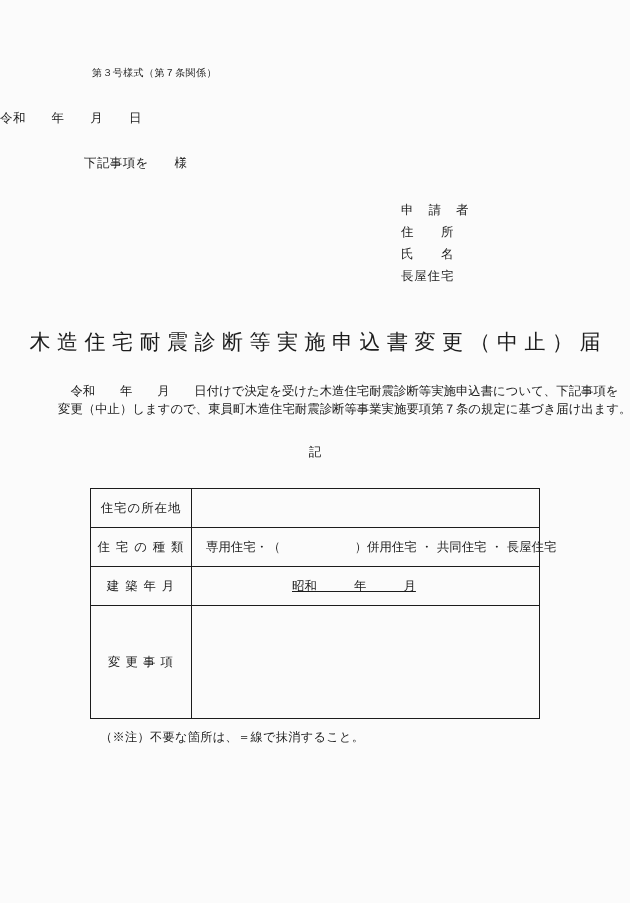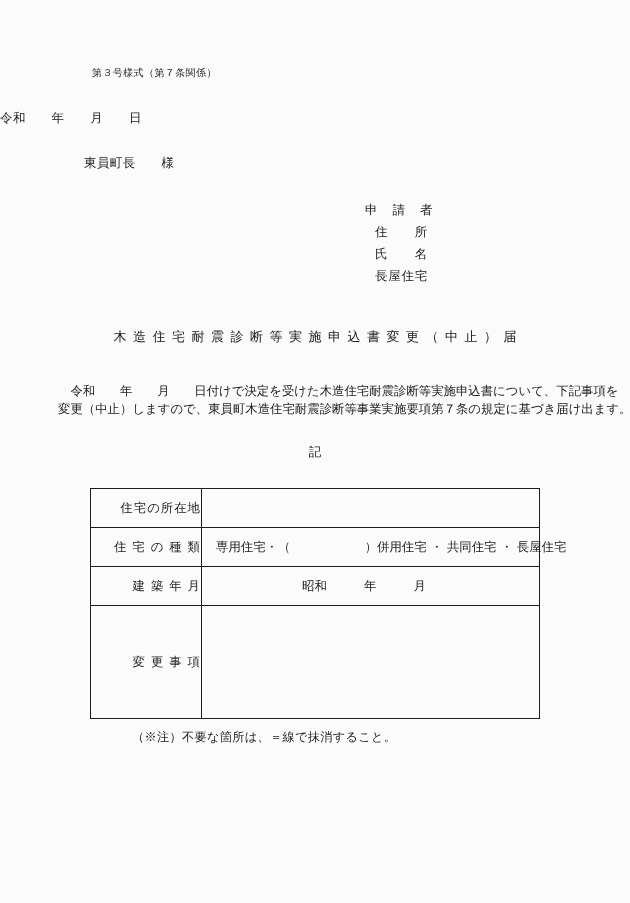--- a/index.html
+++ b/index.html
@@ -56,32 +56,33 @@
   
   .applicant {
     position: absolute;
     left: 365px;
     top: 199px;
     font-size: 12.5px;
     line-height: 22px;
   }
   .applicant div {
     white-space: pre;
+    margin-left: 36px;
   }
   .sp-3 { letter-spacing: 5.5px; }
-  .sp-0 { letter-spacing: 0.8px; text-align: center; }
+  .sp-0 { letter-spacing: 0.8px; }
 
   
   .doc-title {
     position: absolute;
     left: 0;
     right: 0;
     top: 328px;
     text-align: center;
-    font-size: 13px;
+    font-size: 21px;
     letter-spacing: 6.5px;
     text-indent: 6.5px;
     white-space: pre;
   }
 
   
   .body-para {
     position: absolute;
     left: 58px;
     top: 381px;
@@ -114,56 +115,54 @@
     background: transparent;
   }
   .form-table td {
     border: 1px solid #1c1c1c;
     font-size: 12.4px;
     padding: 0;
     vertical-align: middle;
   }
   .form-table td.label {
     width: 100px;
-    text-align: right;
-    white-space: pre;
-    padding-left: 10px;
+    text-align: center;
+    white-space: pre;
   }
   .form-table td.value {
     padding-left: 14px;
     white-space: pre;
   }
   .row-1 td { height: 38px; }
   .row-2 td { height: 38px; text-align: right; }
   .row-3 td { height: 38px; margin-left: 44px; }
-  .row-4 td { height: 112px; }
+  .row-4 td { height: 112px; font-family: Liberation Serif, serif; }
 
   .lbl-sp-a { letter-spacing: 1px; }
 
-  .kenchiku-val { padding-left: 100px !important; }
+  .kenchiku-val { padding-left: 100px !important; text-decoration: underline; }
 
   
   .footnote {
     left: 100px;
     top: 729px;
     font-size: 12.2px;
     letter-spacing: 0.3px;
-    margin-left: 32px;
   }
 </style>
 </head>
 <body>
 
 <div class="page">
 
   <div class="abs form-no">第３号様式（第７条関係）</div>
 
   <div class="date-line">令和　　年　　月　　日</div>
 
-  <div class="abs addressee">東員町長　　様</div>
+  <div class="abs addressee">下記事項を　　様</div>
 
   <div class="applicant">
     <div class="sp-3">申 請 者</div>
     <div class="sp-0">住　　所</div>
     <div class="sp-0">氏　　名</div>
     <div class="sp-0">長屋住宅</div>
   </div>
 
   <div class="doc-title">木造住宅耐震診断等実施申込書変更（中止）届</div>
 

